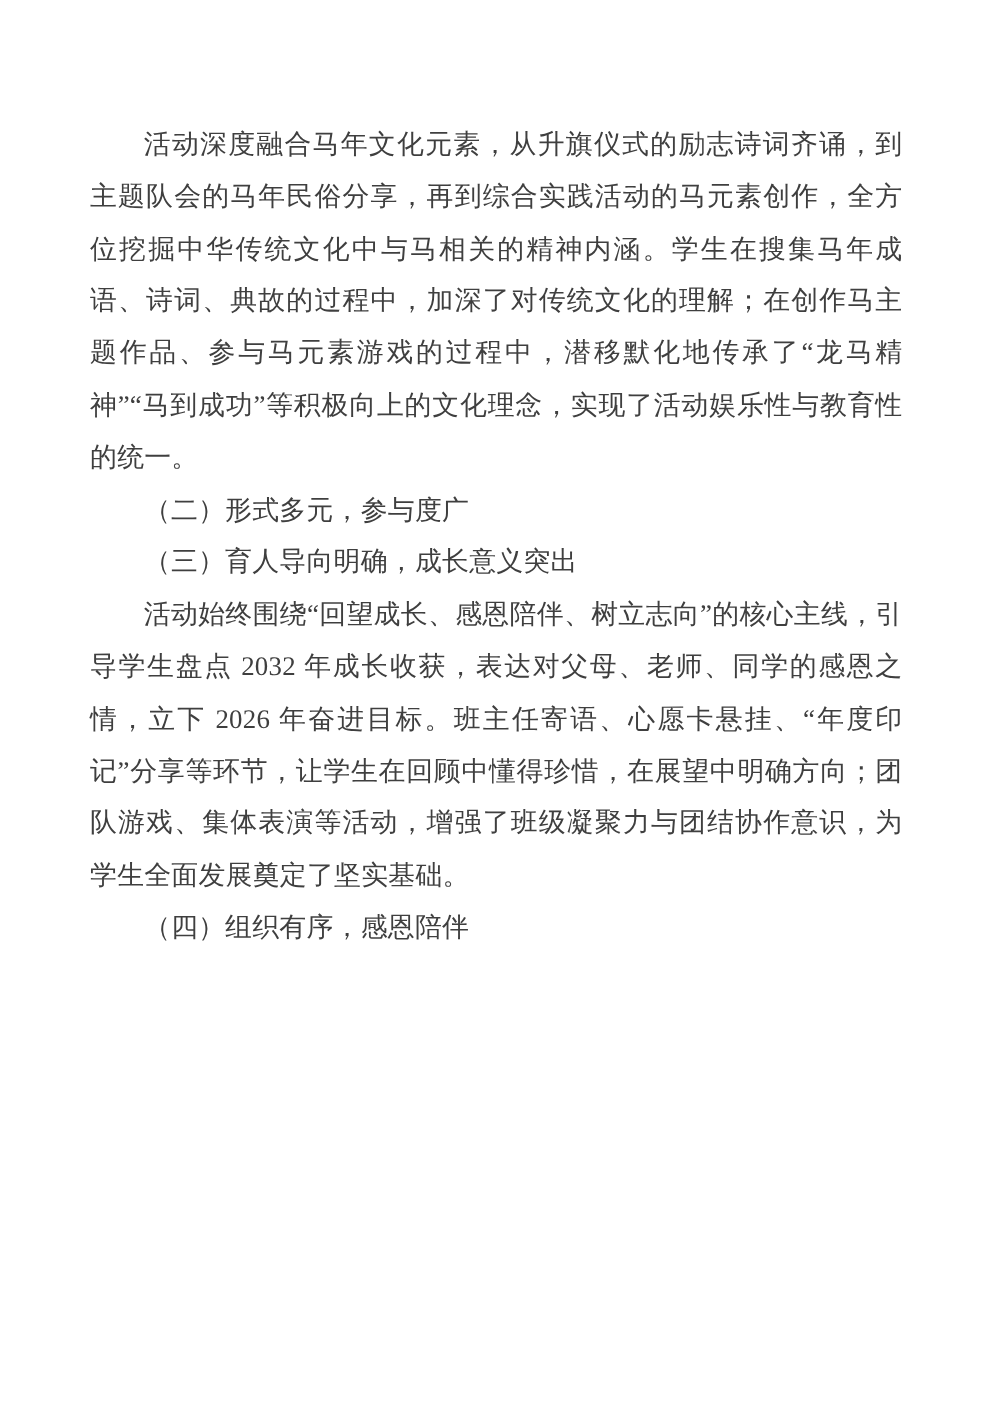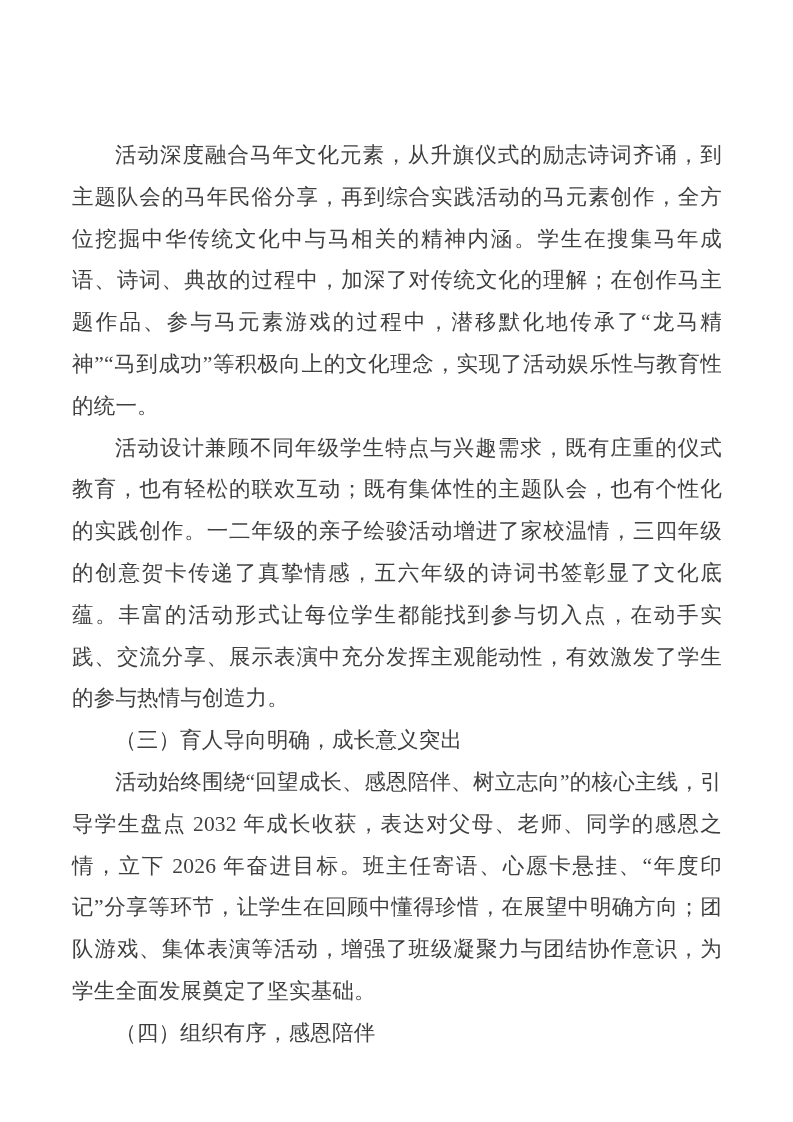--- a/index.html
+++ b/index.html
@@ -12,21 +12,20 @@
     width: 793px;
     height: 1122px;
     background: #ffffff;
     overflow: hidden;
   }
   .content {
     position: absolute;
     left: 72px;
     top: 95px;
     width: 650px;
-    margin-top: 40px;
   }
   .content p {
     margin: 0;
     padding: 0;
     font-family: "Liberation Serif", "DejaVu Serif", serif;
     font-size: 21.5px;
     line-height: 41.8px;
     color: #3f3f3f;
     text-indent: 2em;
     text-align: justify;
@@ -36,18 +35,18 @@
   .content p.heading {
     text-align: left;
   }
 </style>
 </head>
 <body>
 
 <div class="page">
   <main class="content">
       <p class="body">活动深度融合马年文化元素，从升旗仪式的励志诗词齐诵，到主题队会的马年民俗分享，再到综合实践活动的马元素创作，全方位挖掘中华传统文化中与马相关的精神内涵。学生在搜集马年成语、诗词、典故的过程中，加深了对传统文化的理解；在创作马主题作品、参与马元素游戏的过程中，潜移默化地传承了“龙马精神”“马到成功”等积极向上的文化理念，实现了活动娱乐性与教育性的统一。</p>
-      <p class="body">活动设计兼顾不同年级学生特点与兴趣需求，既有庄重的仪式教育，也有轻松的联欢互动；既有集体性的主题队会，也有个性化的实践创作。一二年级的亲子绘骏活动增进了家校温情，三四年级的创意贺卡传递了真挚情感，五六年级的诗词书签彰显了文化底蕴。丰富的活动形式让每位学生都能找到参与切入点，在动手实践、交流分享、展示表演中充分发挥主观能动性，有效激发了学生的参与热情与创造力。</p>
+      <p class="heading">（二）形式多元，参与度广</p>
       <p class="heading">（三）育人导向明确，成长意义突出</p>
       <p class="body">活动始终围绕“回望成长、感恩陪伴、树立志向”的核心主线，引导学生盘点 2032 年成长收获，表达对父母、老师、同学的感恩之情，立下 2026 年奋进目标。班主任寄语、心愿卡悬挂、“年度印记”分享等环节，让学生在回顾中懂得珍惜，在展望中明确方向；团队游戏、集体表演等活动，增强了班级凝聚力与团结协作意识，为学生全面发展奠定了坚实基础。</p>
       <p class="heading">（四）组织有序，感恩陪伴</p>
     </main>
 </div>
 
 </body></html>

